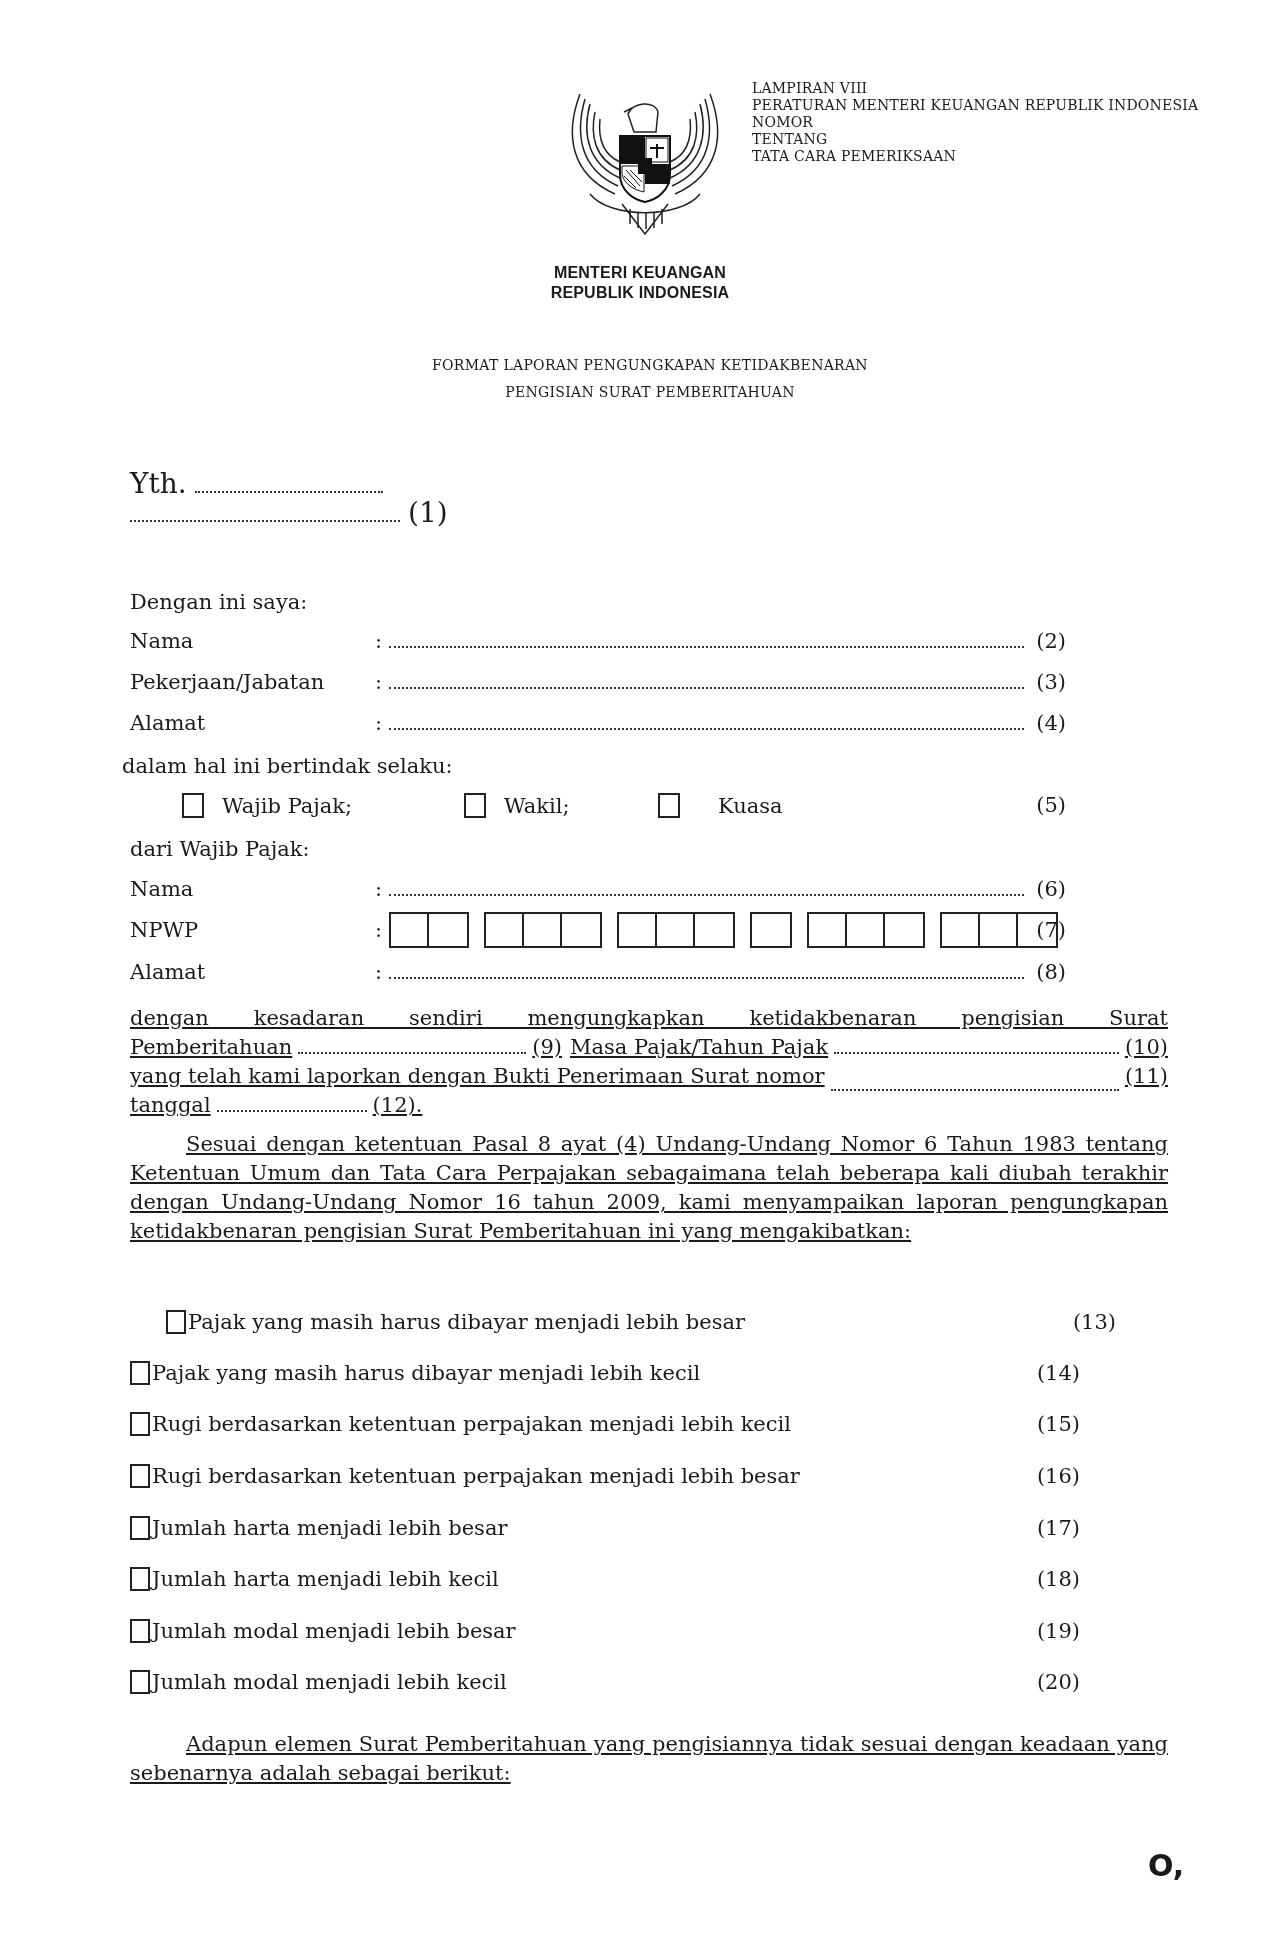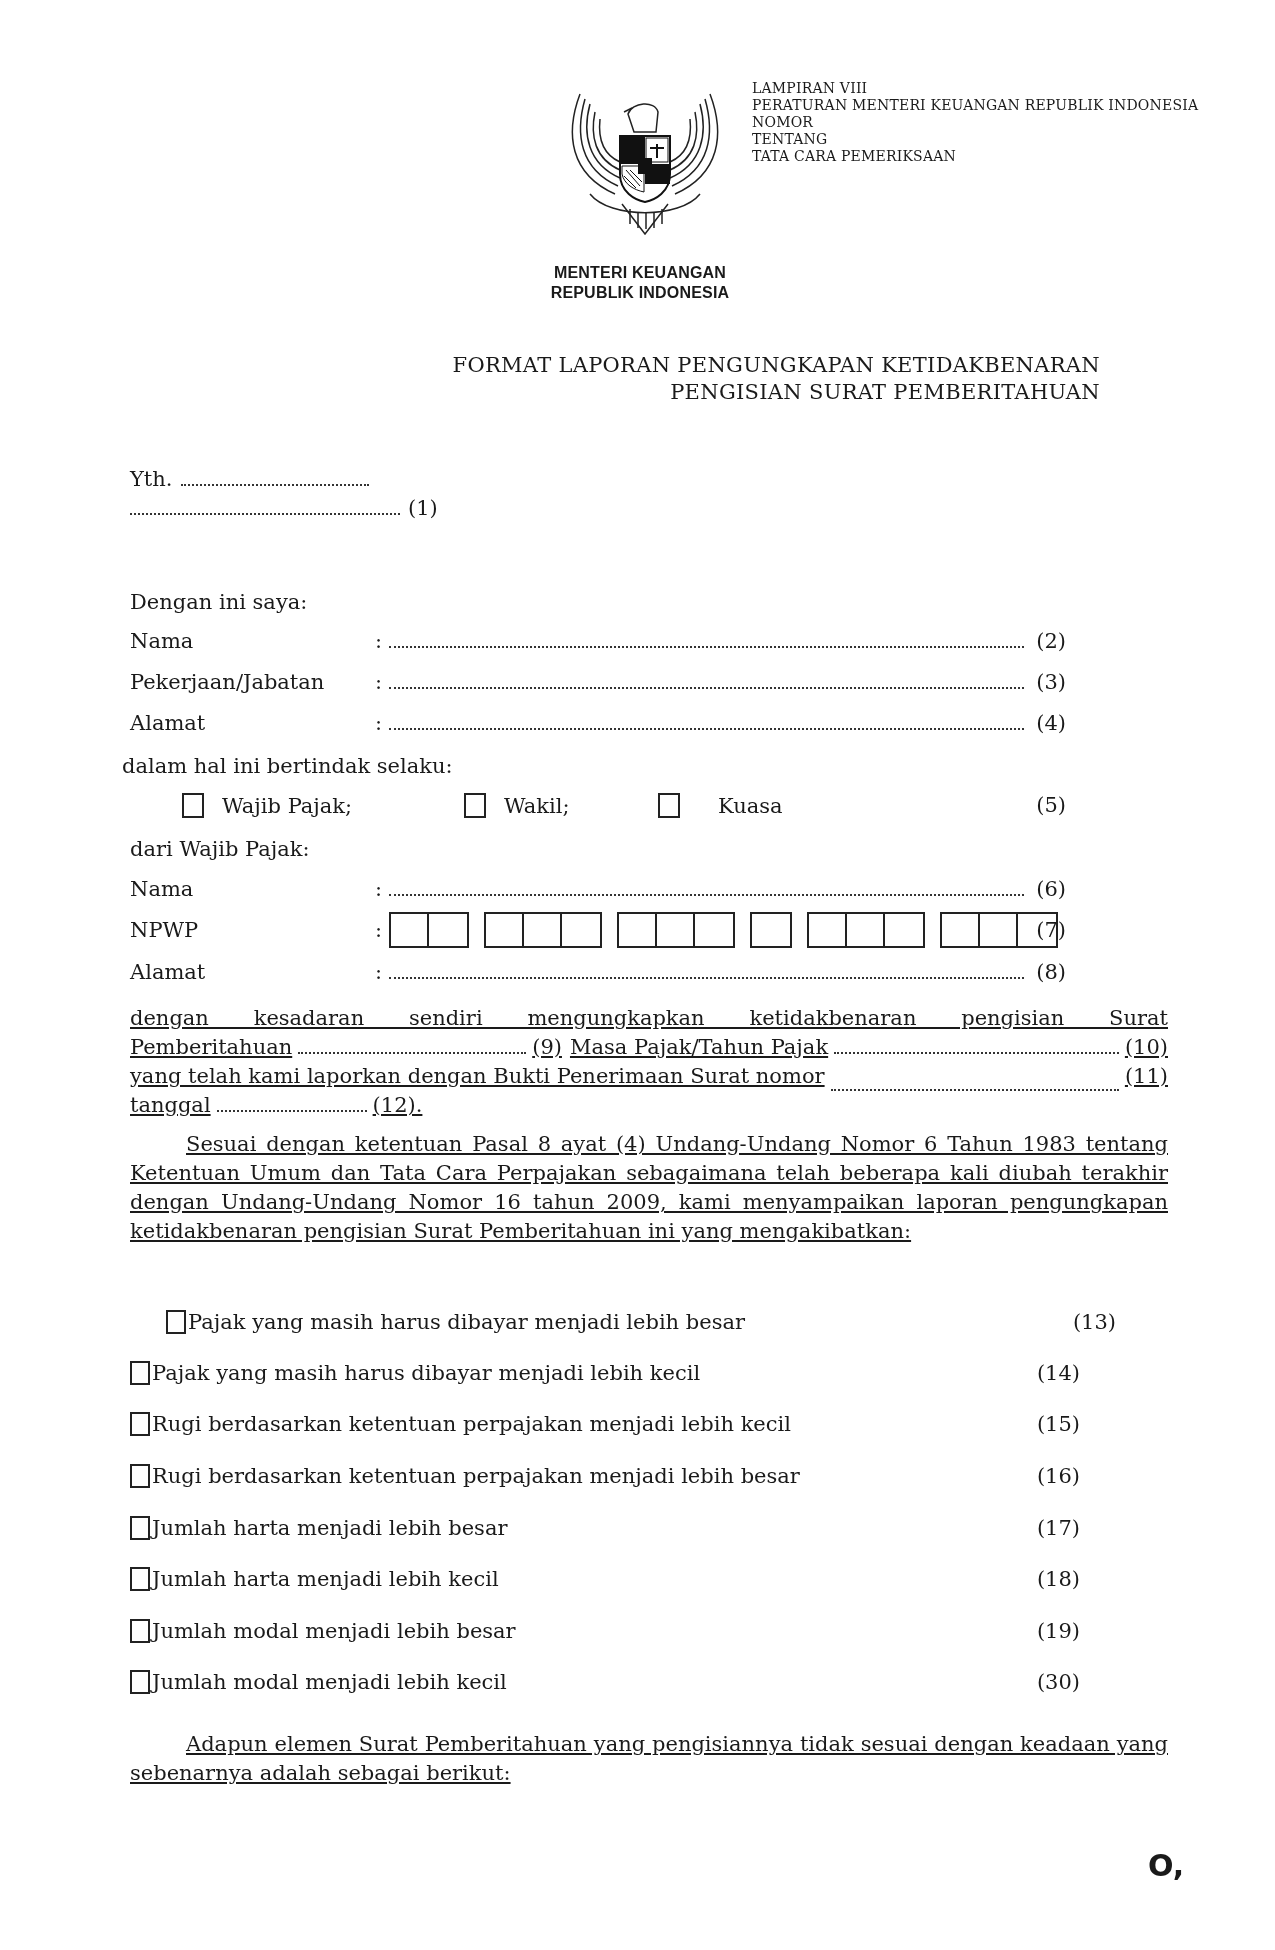--- a/index.html
+++ b/index.html
@@ -11,31 +11,31 @@
   .abs { position: absolute; }
   .serif { font-family: "DejaVu Serif", "Liberation Serif", serif; }
   .sans { font-family: "Liberation Sans", "DejaVu Sans", sans-serif; }
 
   
   .emblem { left: 560px; top: 74px; width: 170px; height: 170px; }
   .lampiran { left: 752px; top: 80px; font-size: 14px; line-height: 17px; letter-spacing: 0.2px; }
   .lampiran div { white-space: nowrap; }
   .ministry { left: 520px; top: 263px; width: 240px; text-align: center; font-size: 16px; line-height: 20px; font-weight: bold; letter-spacing: 0.2px; }
 
-  .title { left: 200px; top: 352px; width: 900px; text-align: right; font-size: 21px; line-height: 27px; letter-spacing: 0.3px; }
+  .title { left: 200px; top: 352px; width: 900px; text-align: center; font-size: 14px; line-height: 27px; letter-spacing: 0.3px; }
 
   .body-text { font-size: 21px; line-height: 29px; }
 
   .row { position: absolute; left: 130px; width: 936px; height: 30px; display: flex; align-items: baseline; font-size: 21px; }
   .row .lbl { width: 245px; white-space: nowrap; }
   .row .colon { width: 14px; }
   .row .dots { flex: 1; border-bottom: 2px dotted #333; margin: 0 12px 6px 0; height: 1px; }
   .row .num { width: 30px; text-align: right; }
 
-  .yth { left: 130px; top: 467px; font-size: 21px; }
+  .yth { left: 130px; top: 467px; font-size: 28px; }
   .yth-line { display: flex; align-items: baseline; height: 29px; }
   .dotfill { border-bottom: 2px dotted #333; height: 1px; margin-bottom: 6px; display: inline-block; }
 
   .checkbox { width: 22px; height: 25px; border: 2px solid #222; display: inline-block; box-sizing: border-box; background: #fff; }
   .role-row { position: absolute; left: 130px; top: 793px; width: 936px; height: 30px; font-size: 21px; }
   .role-item { position: absolute; display: flex; align-items: center; gap: 18px; white-space: nowrap; }
 
   .npwp-row { position: absolute; left: 130px; top: 912px; width: 936px; height: 38px; font-size: 21px; }
   .npwp-boxes { position: absolute; left: 259px; top: 0; display: flex; align-items: flex-end; }
   .npwp-group { display: flex; border: 2px solid #222; height: 36px; box-sizing: border-box; margin-right: 15px; }
@@ -261,18 +261,18 @@
   <span class="enum">(18)</span>
 </div>
 <div class="effect-row serif" style="top:1615px;">
   <span class="checkbox"></span>
   <span class="etext">Jumlah modal menjadi lebih besar</span>
   <span class="enum">(19)</span>
 </div>
 <div class="effect-row serif" style="top:1666px;">
   <span class="checkbox"></span>
   <span class="etext">Jumlah modal menjadi lebih kecil</span>
-  <span class="enum">(30)</span>
+  <span class="enum">(20)</span>
 </div>
 
 <div class="para serif" style="top:1730px; text-indent:56px;">Adapun elemen Surat Pemberitahuan yang pengisiannya tidak sesuai dengan keadaan yang sebenarnya adalah sebagai berikut:</div>
 
 <div class="abs page-mark">O,</div>
 
 </body></html>

